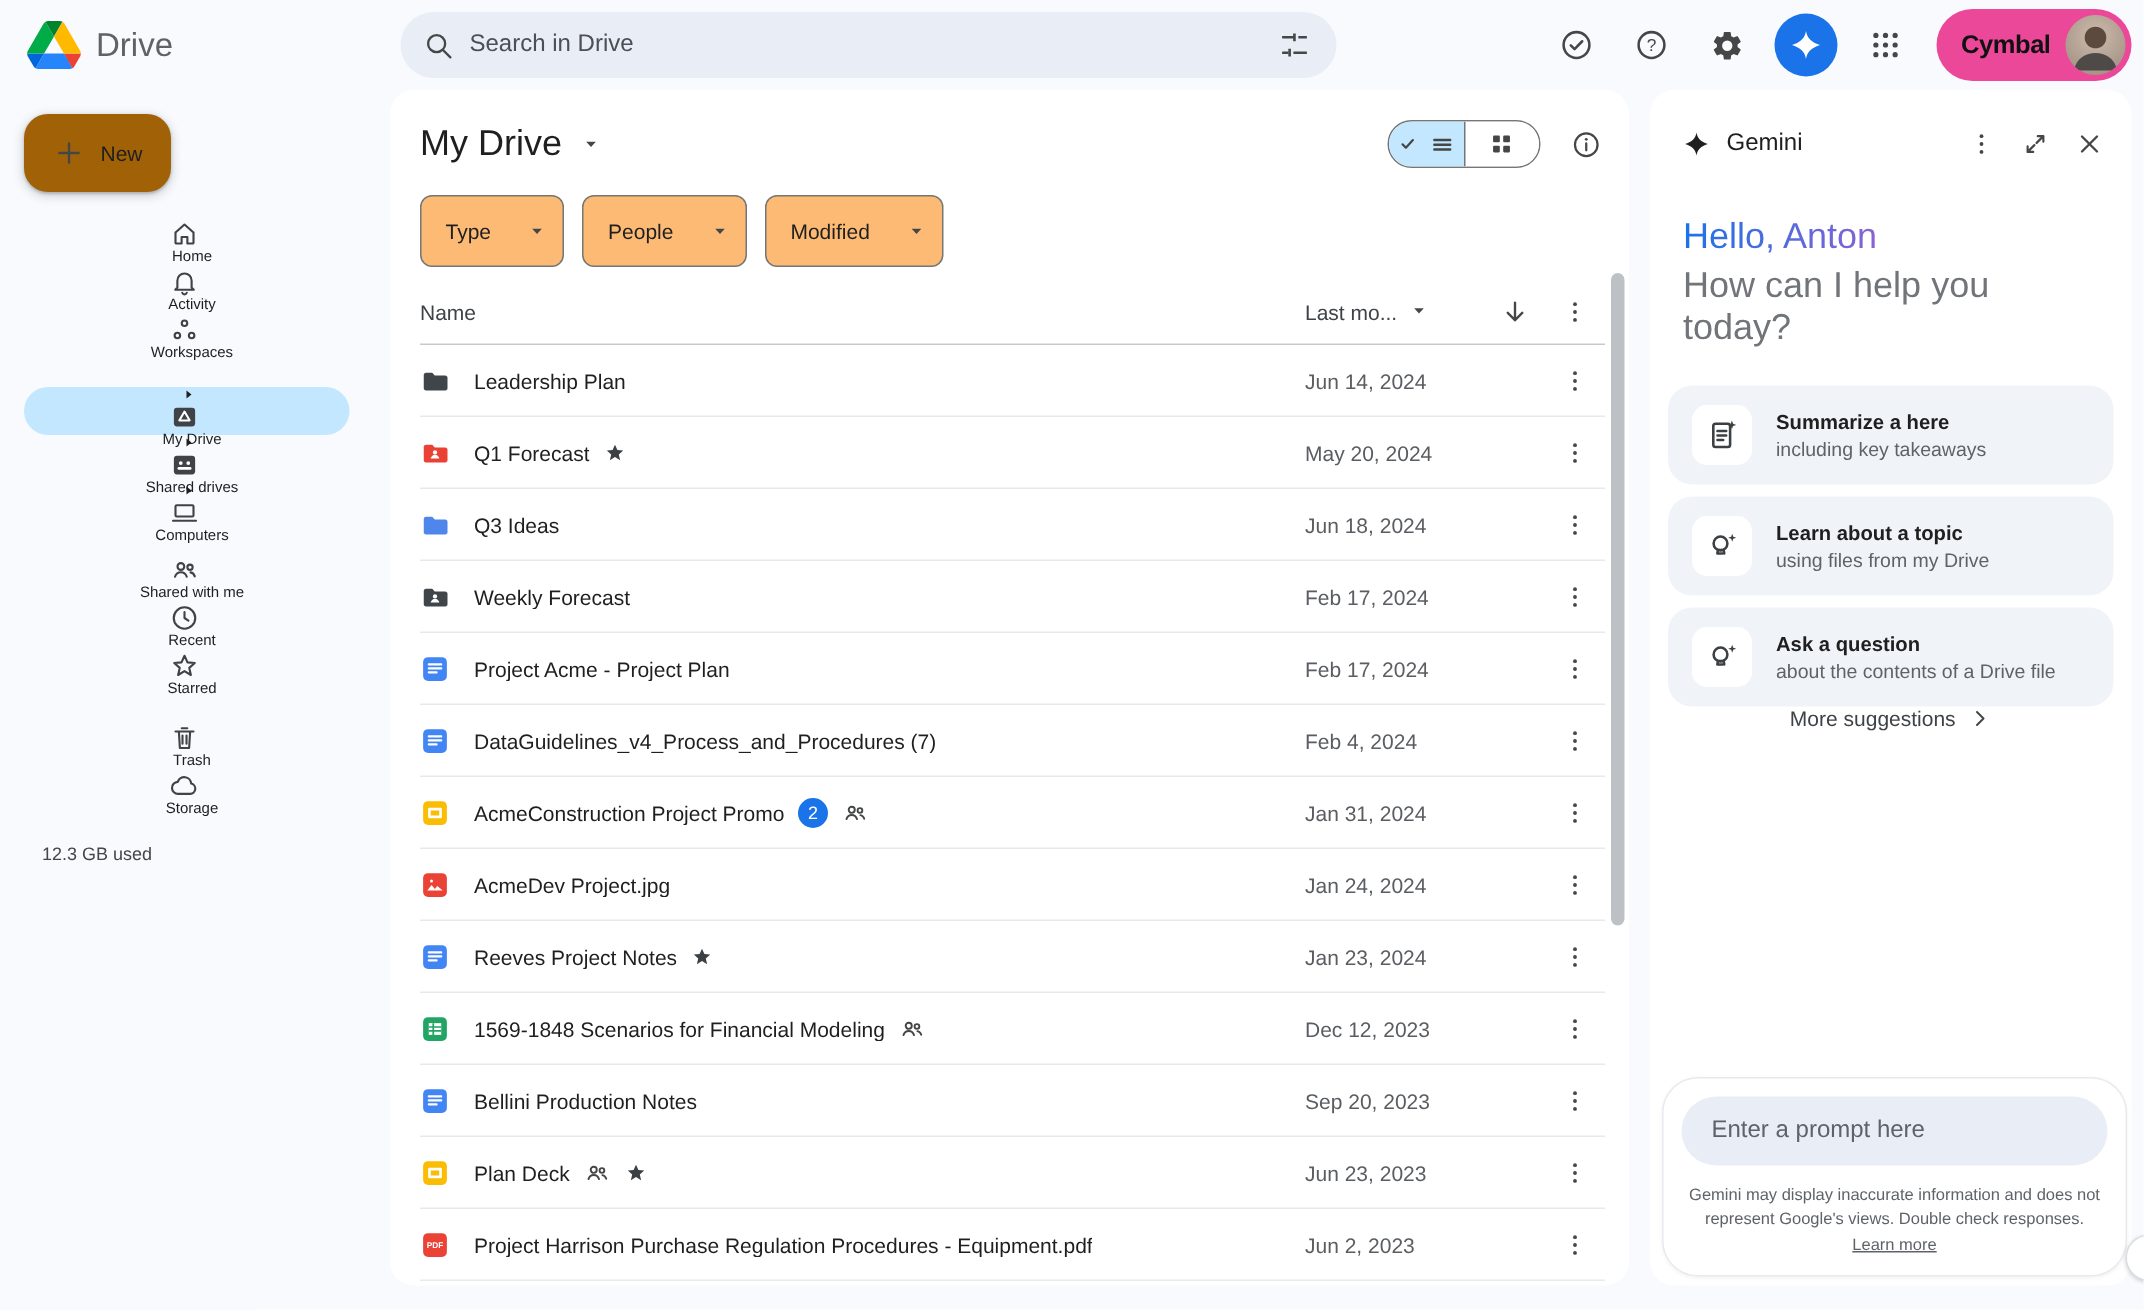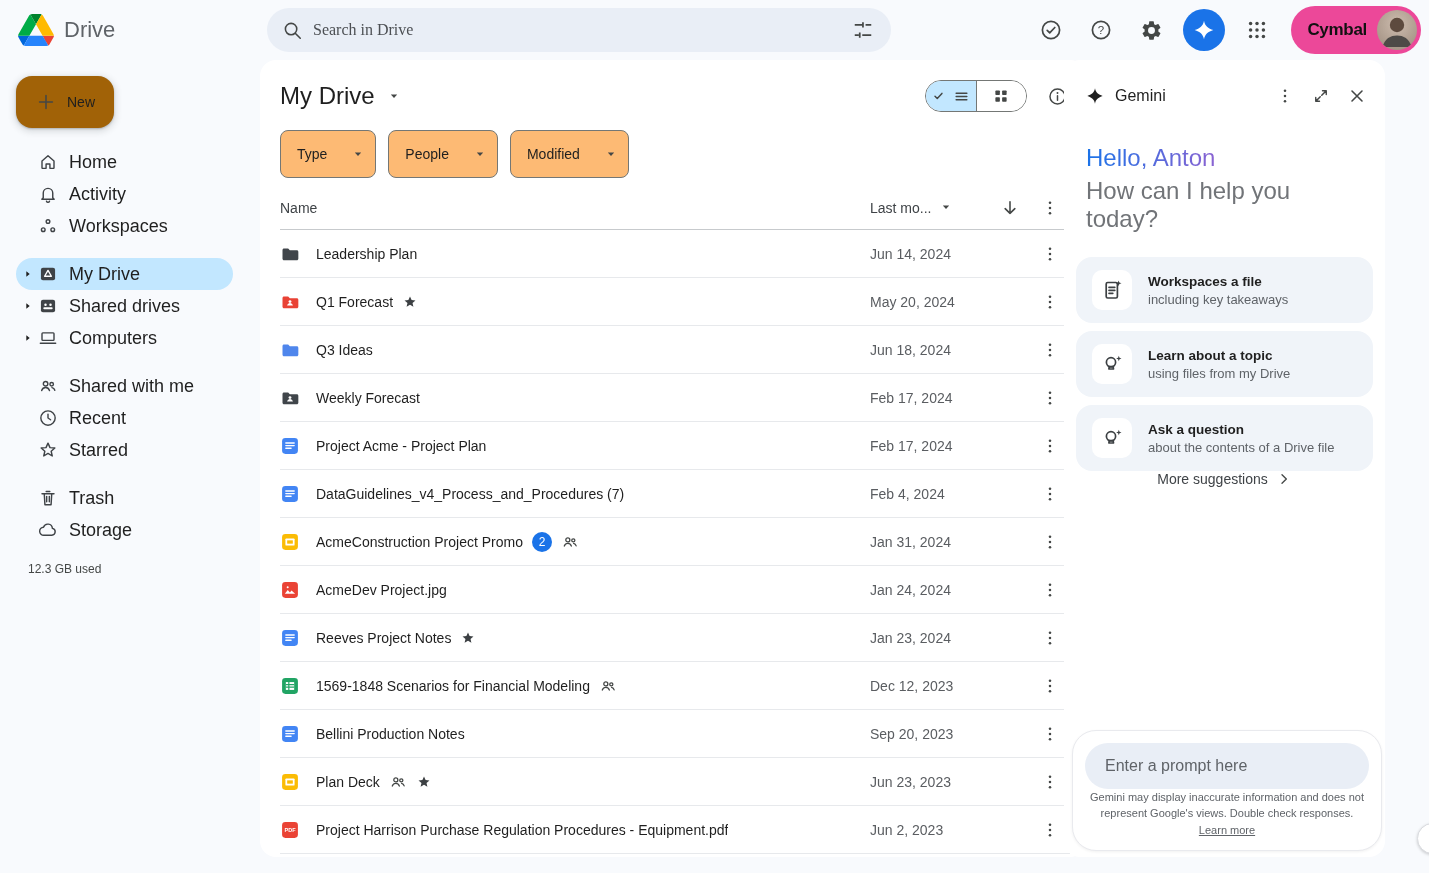--- a/index.html
+++ b/index.html
@@ -14,21 +14,21 @@
   .icon svg { display:block; }
 
   
   .topbar { position:absolute; top:0; left:0; right:0; height:60px; display:flex; align-items:center; }
   .brand { display:flex; align-items:center; gap:10px; padding-left:18px; width:267px; }
   .brand-logo svg { width:36px; height:32px; }
   .brand-name { font-size:22px; color:#5f6368; }
   .searchbar { width:624px; height:44px; background:#e9eef6; border-radius:24px;
     display:flex; align-items:center; padding:0 8px 0 14px; gap:10px; }
   .searchbar input { flex:1; border:none; background:transparent; outline:none;
-    font-size:16px; color:#0c4a6e; font-family:Liberation Serif, serif; }
+    font-size:16px; color:#0c4a6e; font-family:Liberation Sans, sans-serif; }
   .searchbar input::placeholder { color:#4c4f53; }
   .tune-btn { width:40px; height:40px; border:none; background:transparent; border-radius:50%;
     display:flex; align-items:center; justify-content:center; cursor:pointer; }
   .topbar-right { margin-left:auto; display:flex; align-items:center; gap:6px; padding-right:8px; }
   .iconbtn { width:44px; height:44px; border:none; background:transparent; border-radius:50%;
     display:flex; align-items:center; justify-content:center; cursor:pointer; }
   .iconbtn.primary { background:var(--accent,#1a73e8); width:42px; height:42px; margin:0 4px; }
   .account-pill { height:48px; background:#ec4899; border-radius:24px; display:flex;
     align-items:center; gap:10px; padding:4px 4px 4px 16px; margin-left:6px; cursor:pointer; }
   .account-name { font-weight:700; font-size:17px; letter-spacing:-0.3px; color:#111; }
@@ -38,21 +38,21 @@
 
   
   .sidebar { position:absolute; top:60px; left:0; width:252px; bottom:0; padding-top:16px; }
   .new-btn { margin-left:16px; height:52px; width:98px; background:#a16207; border:none;
     border-radius:16px; display:flex; align-items:center; justify-content:center; gap:10px;
     font-size:14px; font-weight:500; font-family:inherit; color:#1f1f1f; cursor:pointer;
     box-shadow:0 1px 2px rgba(60,64,67,.3), 0 2px 6px 2px rgba(60,64,67,.15); }
   .nav { margin-top:18px; }
   .nav-group { margin-bottom:16px; }
   .nav-item { height:32px; margin:0 19px 0 16px; border-radius:16px; display:flex;
-    align-items:center; padding-left:7px; font-size:18px; cursor:pointer; }
+    align-items:center; padding-left:7px; font-size:10px; cursor:pointer;flex-direction:column; }
   .nav-item.selected { background:var(--selected,#c2e7ff); }
   .nav-caret { width:15px; display:flex; align-items:center; }
   .nav-item .icon { width:20px; margin-right:11px; color:#3f4347; }
   .nav-label { color:#1f1f1f; }
   .storage-used { margin:10px 0 0 28px; font-size:12px; color:#444746; }
 
   
   .main-card { position:absolute; left:260px; top:60px; width:826px; height:797px;
     background:#fff; border-radius:16px; overflow:hidden; }
   .main-header { display:flex; align-items:center; padding:16px 18px 0 20px; height:56px; }
@@ -83,21 +83,21 @@
   .name-text { white-space:nowrap; overflow:hidden; text-overflow:ellipsis; }
   .share-badge { min-width:20px; height:20px; padding:0 5px; border-radius:10px;
     background:var(--accent,#1a73e8); color:#fff; font-size:12px; display:flex;
     align-items:center; justify-content:center; }
   .cell-date { width:160px; font-size:14px; color:#5a5d61; }
   .row-menu { width:40px; display:flex; justify-content:center; cursor:pointer; }
   .scroll-thumb { position:absolute; right:3px; top:122px; width:9px; height:435px;
     border-radius:5px; background:#bdc1c6; cursor:grab; }
 
   
-  .gemini-panel { position:absolute; left:1064px; top:60px; width:321px; height:797px;
+  .gemini-panel { position:absolute; left:1100px; top:60px; width:321px; height:797px;
     background:#fff; border-radius:16px; }
   .gem-header { display:flex; align-items:center; gap:11px; padding:18px 10px 0 22px; }
   .gem-title { font-size:16px; font-weight:500; color:#1f1f1f; }
   .gem-header-actions { margin-left:auto; display:flex; align-items:center; }
   .gem-header-actions .iconbtn { width:36px; height:36px; }
   .gem-greeting { padding:30px 22px 0; }
   .hello { display:inline-block; font-size:24px; font-weight:500;
     background:linear-gradient(90deg, var(--grad-start,#1a73e8), var(--grad-end,#8a63d2));
     -webkit-background-clip:text; background-clip:text; color:transparent; }
   .howcan { font-size:24px; color:#717478; margin-top:5px; }
@@ -110,21 +110,21 @@
   .gem-card-sub { font-size:13px; color:#5f6368; margin-top:3px; }
   .more-suggestions { display:flex; align-items:center; justify-content:center; gap:8px;
     font-size:14px; color:#3f4347; background:none; border:none;
     font-family:inherit; width:100%; cursor:pointer; }
   .prompt-card { position:absolute; left:8px; right:3px; bottom:6px; background:#fff;
     border:1px solid #e9eaee; border-radius:24px; padding:12px 12px 12px;
     box-shadow:0 1px 3px rgba(0,0,0,.06); }
   .prompt-input { width:100%; height:46px; border:none; outline:none; background:#e9eef6;
     border-radius:24px; padding:0 20px; font-size:16px; color:#1f1f1f; font-family:inherit; }
   .prompt-input::placeholder { color:#5f6368; }
-  .gem-disclaimer { padding:0 4px; text-align:center; font-size:11px;
+  .gem-disclaimer { margin-top:12px; padding:0 4px; text-align:center; font-size:11px;
     line-height:1.5; color:#5f6368; }
   .learn-more { text-decoration:underline; cursor:pointer; color:#5f6368; }
   .panel-collapse-btn { position:absolute; left:1417px; top:823px; width:31px; height:31px;
     border-radius:50%; background:#fff; border:1px solid #dadce0; z-index:5; cursor:pointer;
     display:flex; align-items:center; justify-content:center; color:#444746;
     box-shadow:0 1px 3px rgba(0,0,0,.18); }
 </style>
 </head>
 <body>
 
@@ -836,21 +836,21 @@
   <div class="gem-cards" id="gemini-cards">
       <div class="gem-card">
         <span class="gem-card-icon">
           <svg width="24" height="24" viewBox="0 0 24 24" fill="none" stroke="currentColor" stroke-width="1.7" stroke-linecap="round" stroke-linejoin="round">
             <rect x="6.2" y="4.5" width="11.2" height="15.5" rx="1.5"></rect>
             <path d="M9 9.3h5.8M9 12.3h5.8M9 15.3h3.8"></path>
             <path d="M18.6 2.4l.75 2.15 2.15.75-2.15.75-.75 2.15-.75-2.15-2.15-.75 2.15-.75z" fill="currentColor" stroke="none"></path>
           </svg>
         </span>
         <div>
-          <div class="gem-card-title">Workspaces a file</div>
+          <div class="gem-card-title">Summarize a here</div>
           <div class="gem-card-sub">including key takeaways</div>
         </div>
       </div>
       <div class="gem-card">
         <span class="gem-card-icon">
           <svg width="24" height="24" viewBox="0 0 24 24" fill="none" stroke="currentColor" stroke-width="1.7" stroke-linecap="round" stroke-linejoin="round">
             <circle cx="11" cy="10.3" r="4.6"></circle>
             <path d="M9.3 14.6h3.4M9.8 17h2.4M9.3 14.6l-.4 2.4M13.1 14.6l.4 2.4"></path>
             <path d="M18.8 3.8l.7 2 2 .7-2 .7-.7 2-.7-2-2-.7 2-.7z" fill="currentColor" stroke="none"></path>
           </svg>

